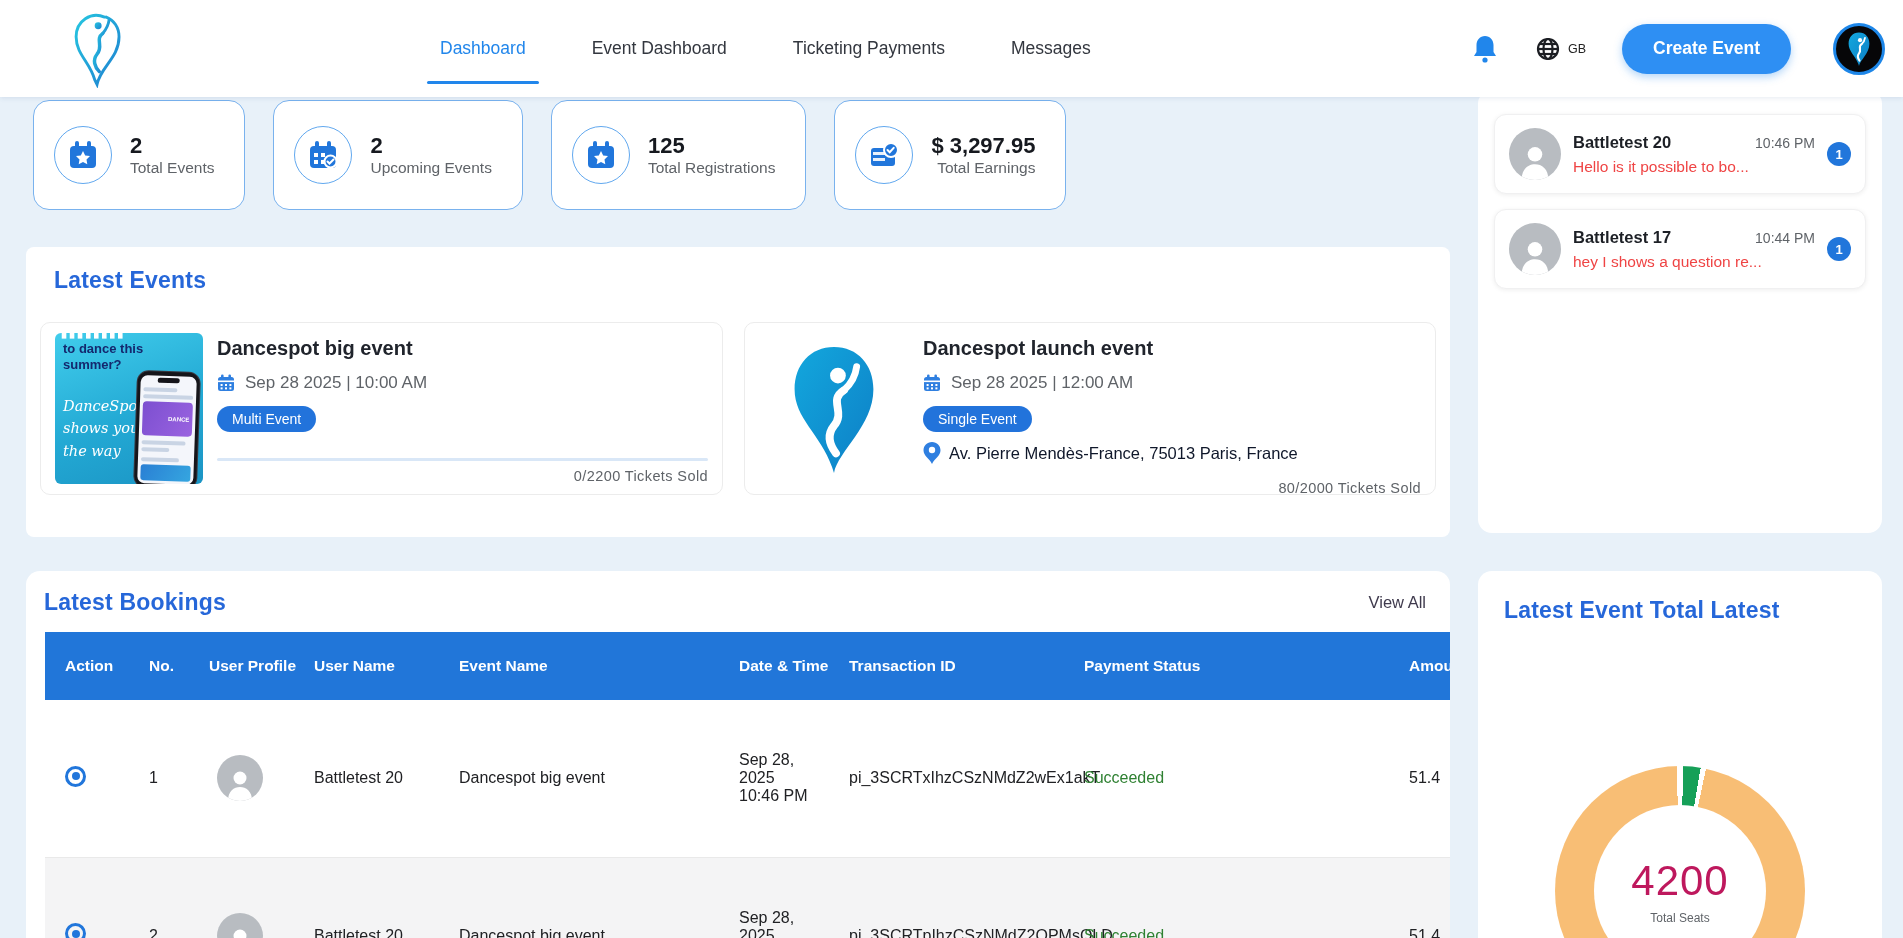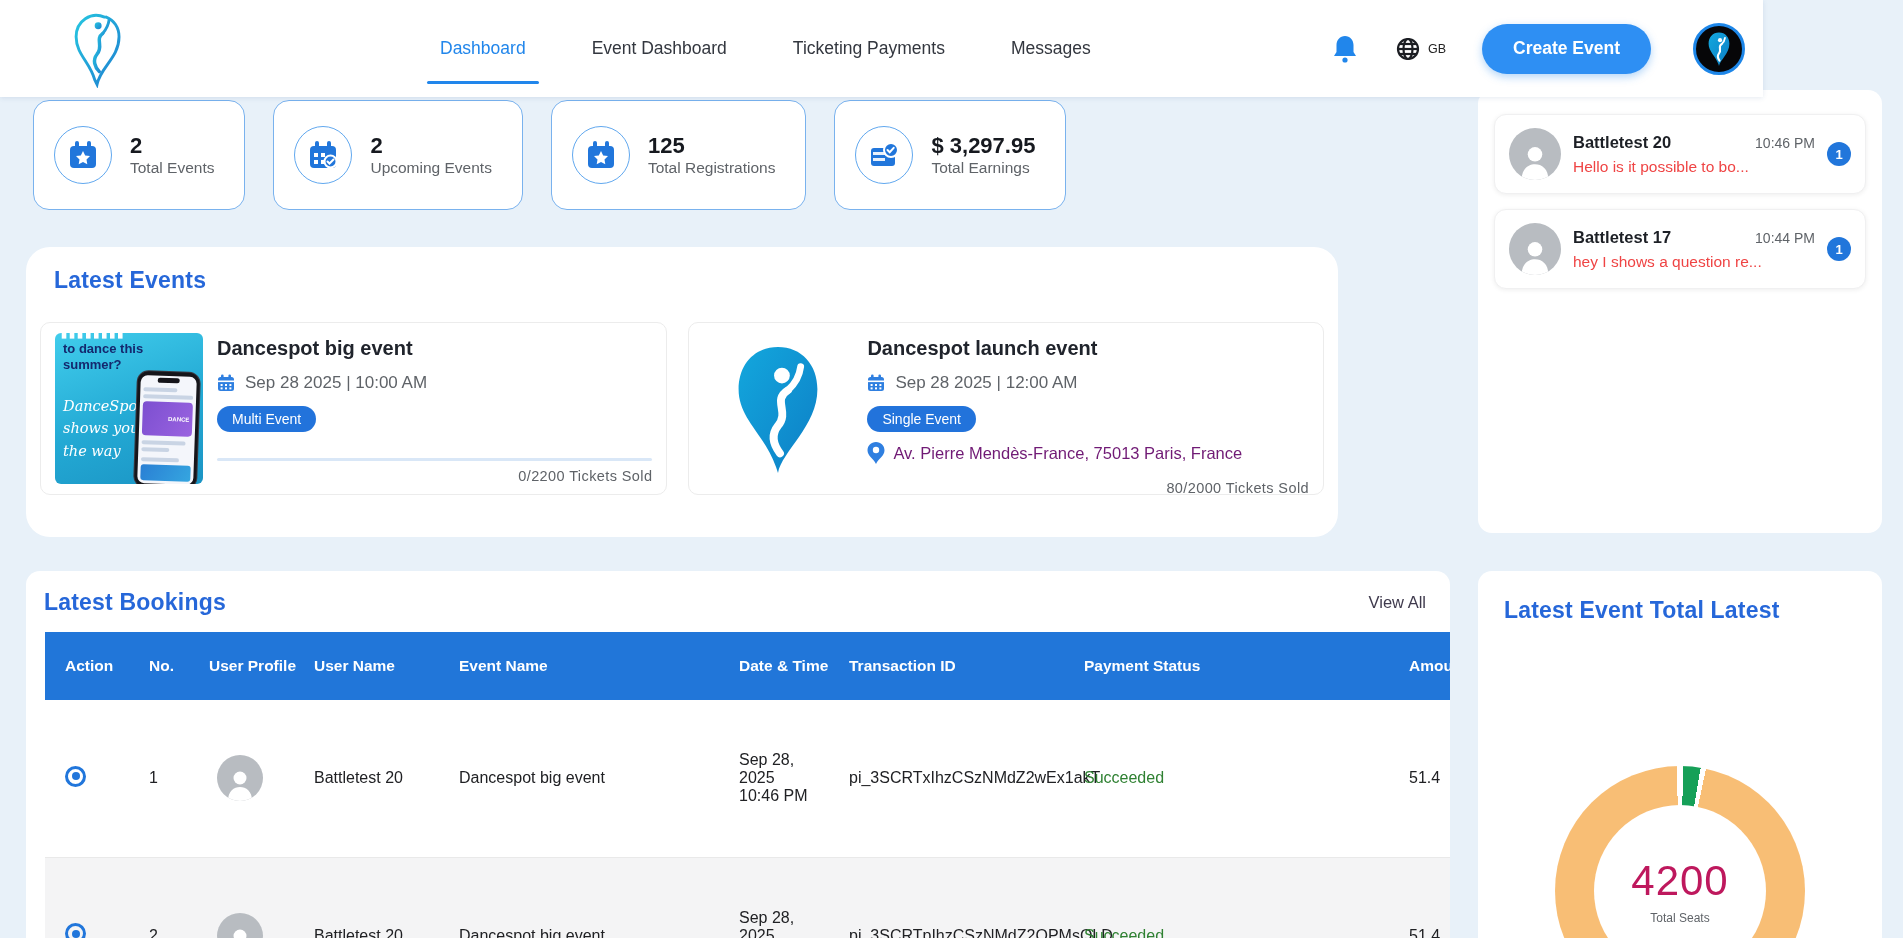--- a/index.html
+++ b/index.html
@@ -1,20 +1,20 @@
 <!DOCTYPE html>
 <html><head>
 <meta charset="utf-8">
 <style>
   * { margin:0; padding:0; box-sizing:border-box; }
   html,body { width:1903px; height:938px; overflow:hidden;
     font-family:"Liberation Sans", sans-serif; background:#e8f1f9; color:#202124; }
 
   
-  .header { position:absolute; left:0; top:0; width:1763px; height:97px; background:#fff;
+  .header { position:absolute; left:0; top:0; width:1903px; height:97px; background:#fff;
     box-shadow:0 1px 5px rgba(40,80,140,.12); z-index:50; }
   .logo { position:absolute; left:68px; top:10px; width:58px; height:78px; }
   .nav-tabs { position:absolute; left:440px; top:0; height:97px; display:flex; align-items:center; gap:66px; }
   .tab { font-size:17.5px; color:#33373f; cursor:pointer; position:relative; white-space:nowrap; }
   .tab.active { color:#2186eb; font-weight:500; }
   .tab.active::after { content:""; position:absolute; left:-13px; right:-13px; bottom:-25px; height:3px;
     background:#2186eb; border-radius:2px; }
   .nav-right { position:absolute; right:18px; top:0; height:97px; display:flex; align-items:center; }
   .bell { width:26px; height:30px; margin-right:38px; cursor:pointer; }
   .globe-wrap { display:flex; align-items:center; gap:8px; margin-right:36px; cursor:pointer; }
@@ -28,27 +28,27 @@
   .avatar-nav svg { width:26px; height:36px; }
 
   
   .stats-row { position:absolute; left:33px; top:100px; display:flex; gap:28px; }
   .stat-card { background:#fff; border:1px solid #79b2ee; border-radius:16px; height:110px;
     display:flex; align-items:center; gap:18px; padding:0 30px 0 20px; }
   .stat-icon-circle { width:58px; height:58px; border-radius:50%; border:1.5px solid #61a8ef;
     display:flex; align-items:center; justify-content:center; flex:none; }
   .stat-icon-circle svg { width:30px; height:30px; }
   .stat-value { font-size:22px; font-weight:bold; color:#16191f; }
-  .stat-label { font-size:15.5px; color:#5f6368; margin-top:0; white-space:nowrap; }
+  .stat-label { font-size:15.5px; color:#5f6368; margin-top:0; white-space:nowrap;text-align:right; }
 
   
   .section-title { font-size:23px; font-weight:bold; color:#2667d9; letter-spacing:.2px; }
 
-  .events-card { position:absolute; left:26px; top:247px; width:1312px; height:290px; background:#fff;
-    border-radius:24px; padding:20px 14px; }
+  .events-card { position:absolute; left:26px; top:247px; width:1424px; height:290px; background:#fff;
+    border-radius:8px; padding:20px 14px; }
   .events-row { display:flex; gap:21px; margin-top:28px; }
   .event-card { border:1px solid #ececec; border-radius:10px; height:173px; padding:10px 14px;
     display:flex; background:#fff; }
   .event-card.c1 { width:683px; }
   .event-card.c2 { width:692px; }
   .event-thumb { width:148px; height:151px; border-radius:6px; flex:none; position:relative; overflow:hidden;
     background:linear-gradient(160deg,#41cdec 0%,#23a9d4 55%,#1b94c4 100%); }
   .thumb-sliver { position:absolute; top:-6px; left:6px; width:130px; height:12px; color:#fff; font-weight:bold;
     font-size:11px; letter-spacing:2px; overflow:hidden; }
   .thumb-top { position:absolute; top:8px; left:8px; width:100px; font-size:13px; font-weight:bold;
@@ -67,21 +67,21 @@
   .thumb-foot { position:absolute; bottom:3px; left:3px; right:3px; height:16px; border-radius:3px;
     background:linear-gradient(120deg,#2a7fd4,#35a6e0); }
   .event-logo-zone { width:150px; flex:none; display:flex; align-items:center; justify-content:center; }
   .event-logo-zone svg { width:100px; height:132px; }
   .event-body { flex:1; padding-left:14px; padding-top:4px; display:flex; flex-direction:column; }
   .event-title { font-size:20px; font-weight:600; color:#20242c; }
   .event-date { display:flex; align-items:center; gap:10px; margin-top:13px; color:#5f6368; font-size:17px; }
   .event-date svg { width:18px; height:18px; }
   .event-badge { align-self:flex-start; margin-top:13px; background:#2273db; color:#fff; font-size:14px;
     padding:5px 15px; border-radius:999px; }
-  .event-loc { display:flex; align-items:center; gap:8px; margin-top:10px; color:#701a75; font-size:16.5px; }
+  .event-loc { display:flex; align-items:center; gap:8px; margin-top:10px; color:#0f172a; font-size:16.5px; }
   .event-loc svg { width:18px; height:22px; flex:none; }
   .progress-track { height:8px; border-radius:4px; background:#d9e7f7; overflow:hidden; }
   .progress-fill { height:100%; border-radius:4px; background:#2176db; }
   .mt-auto-1 { margin-top:26px; }
   .mt-8 { margin-top:9px; }
   .tickets-sold { text-align:right; font-size:14.5px; color:#5f6368; letter-spacing:.4px; margin-top:7px; }
 
   
   .bookings-card { position:absolute; left:26px; top:571px; width:1424px; height:420px; background:#fff;
     border-radius:14px; padding-top:18px; }

